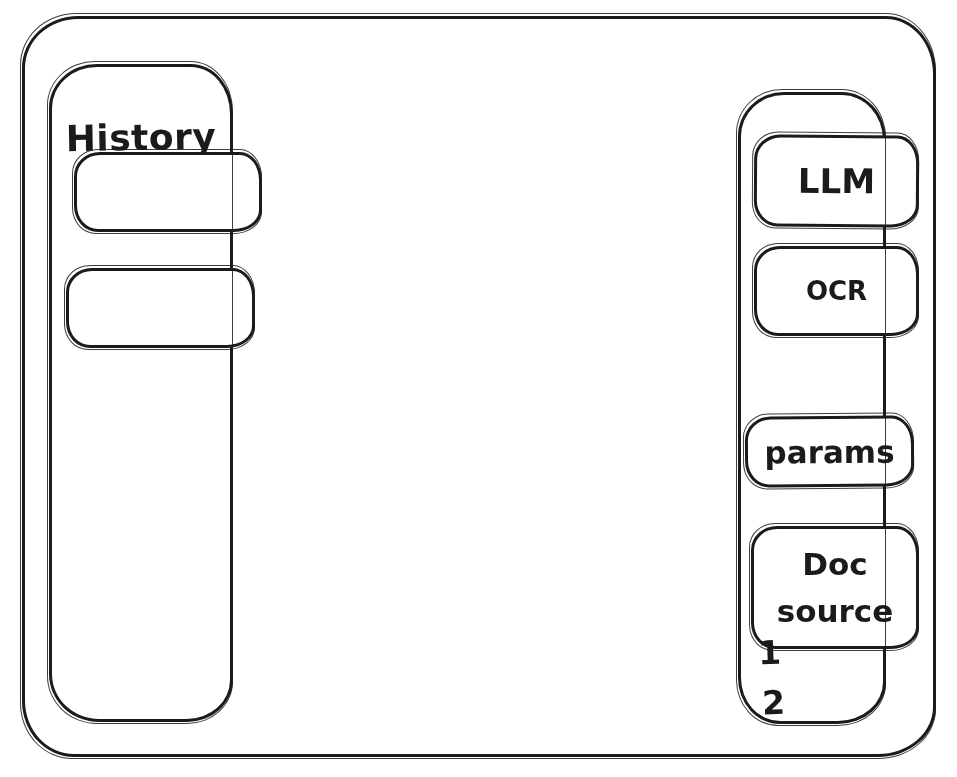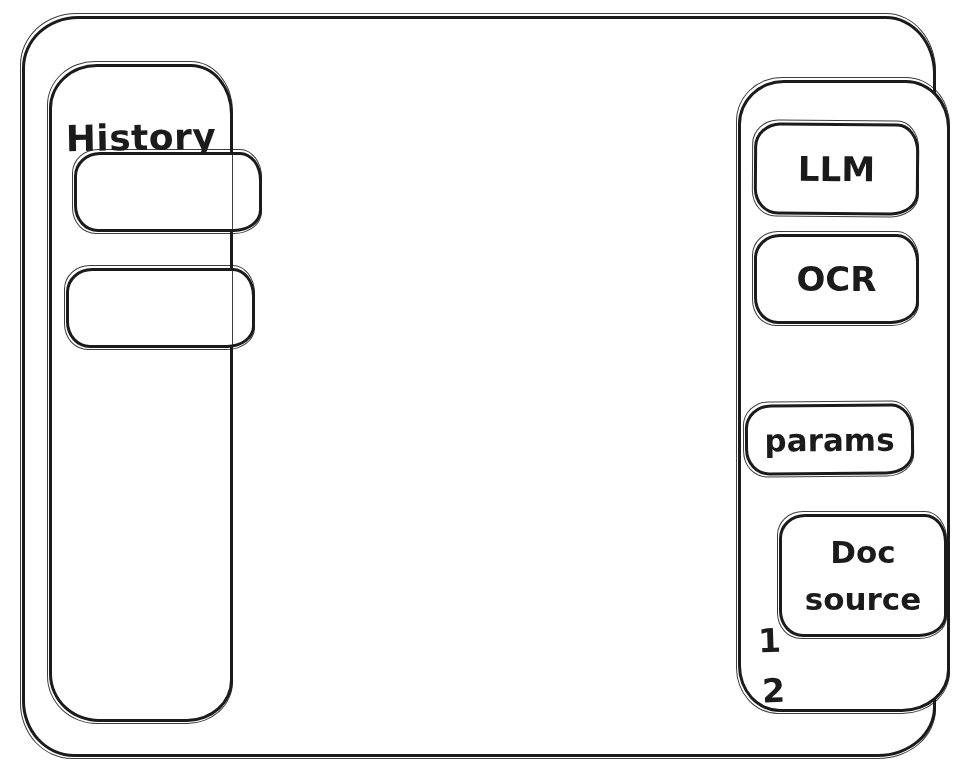--- a/index.html
+++ b/index.html
@@ -39,21 +39,21 @@
   .panel-left{
     left:38px;top:64px;width:184px;height:658px;
     border-radius:48px 42px 46px 50px / 44px 50px 42px 48px;
     margin-left:11px;
   }
   .panel-center{
     left:278px;top:76px;width:440px;height:636px;
     border-radius:44px 50px 46px 42px / 48px 44px 50px 46px;
   }
   .panel-right{
-    left:738px;top:80px;width:212px;height:632px;
+    left:738px;top:92px;width:148px;height:632px;
     border-radius:46px 44px 48px 42px / 44px 48px 42px 46px;
   }
   .panel-title{
     position:absolute;
     left:0;right:0;
     text-align:center;
     font-size:34px;
     font-weight:700;
     letter-spacing:.5px;
     transform:rotate(-1deg);
@@ -86,23 +86,23 @@
     padding:0 20px;box-sizing:border-box;
   }
   .tool-btn{
     display:flex;align-items:center;justify-content:center;
     text-align:center;
     font-weight:700;
     cursor:pointer;
     border-radius:26px 22px 28px 24px / 24px 28px 22px 26px;
   }
   .btn-llm{left:13px;top:40px;width:165px;height:92px;font-size:34px;transform:rotate(.4deg);}
-  .btn-ocr{left:13px;top:151px;width:165px;height:90px;font-size:34px;}
+  .btn-ocr{left:13px;top:151px;width:165px;height:90px;font-size:26px;}
   .btn-params{left:4px;top:321px;width:169px;height:71px;font-size:31px;transform:rotate(-.4deg);}
-  .btn-doc{left:10px;top:431px;width:168px;height:123px;font-size:31px;line-height:1.5;padding:4px 18px;margin-left:28px;}
+  .btn-doc{left:10px;top:431px;width:168px;height:123px;font-size:31px;line-height:1.5;padding:4px 18px;}
   .doc-num{
     position:absolute;
     font-size:33px;font-weight:700;
     cursor:pointer;
     transform:rotate(-2deg);
   }
   .num-1{left:17px;top:538px;}
   .num-2{left:21px;top:588px;}
 </style>
 </head>

